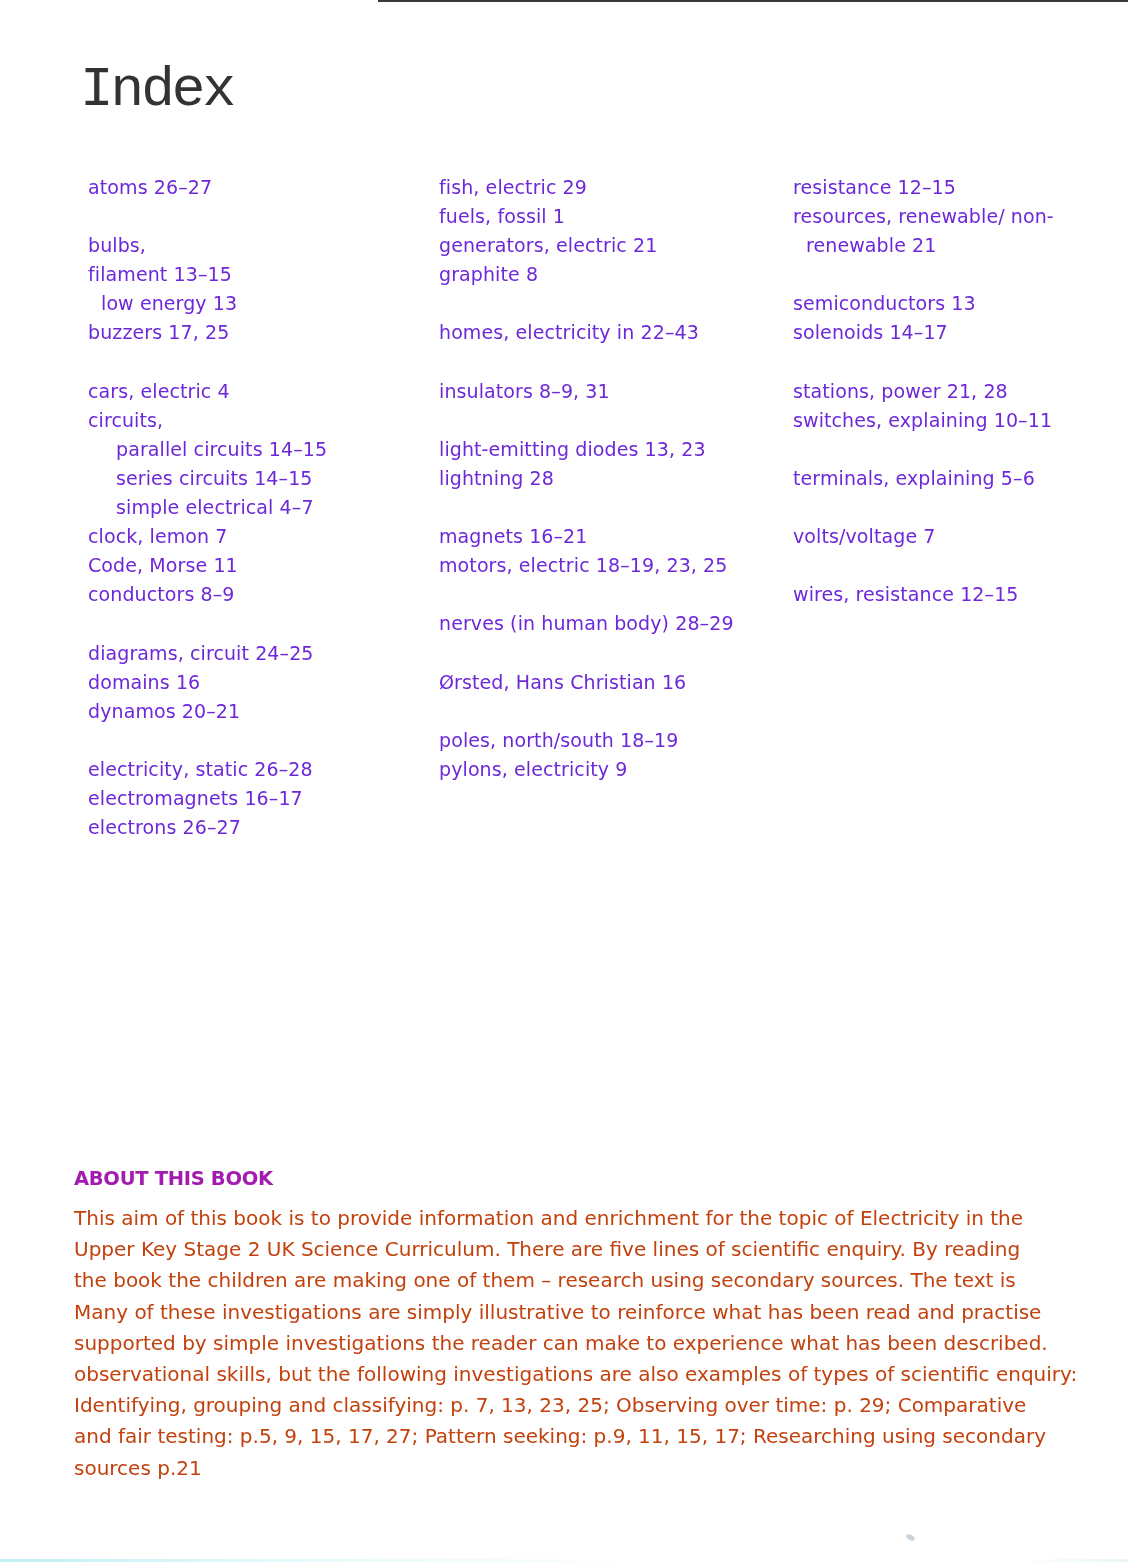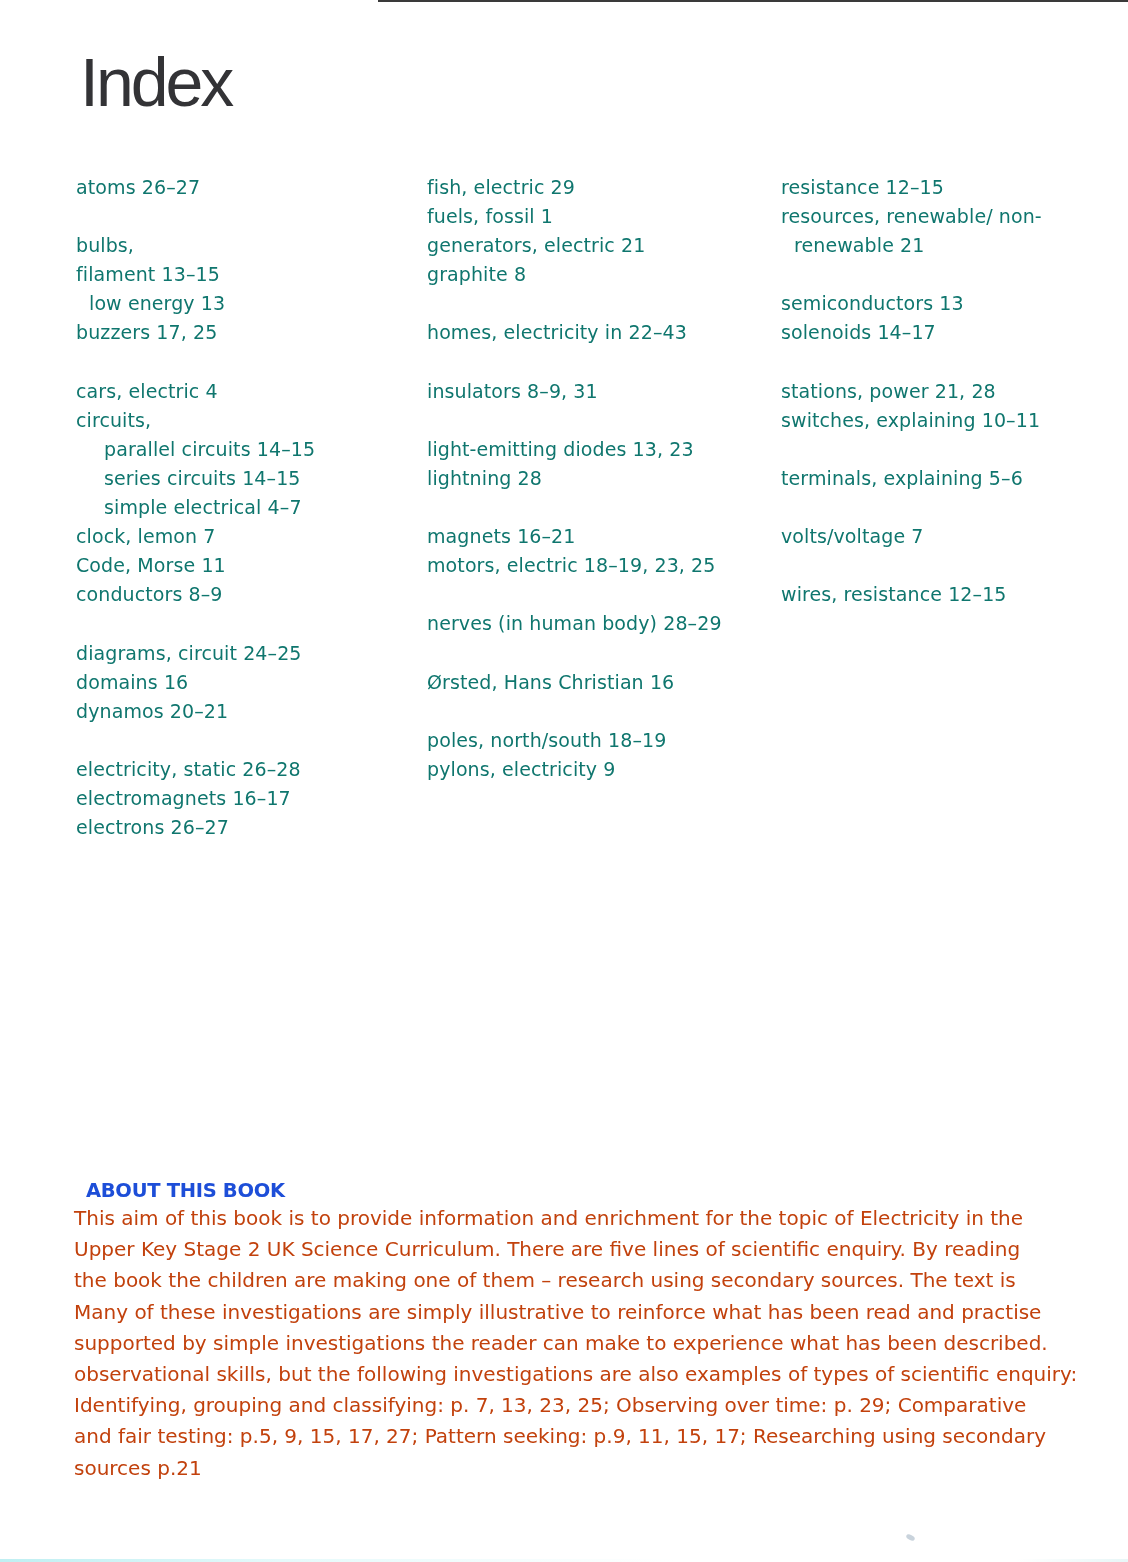--- a/index.html
+++ b/index.html
@@ -4,37 +4,37 @@
 <style>
   html, body { margin: 0; padding: 0; }
   body {
     width: 1128px; height: 1562px; background: #ffffff; position: relative; overflow: hidden;
     font-family: "DejaVu Sans", "Liberation Sans", sans-serif; color: #2a2a2e;
   }
   .top-rule { position: absolute; top: 0; left: 378px; width: 750px; height: 2px; background: #3a3a3a; }
   .bottom-tint { position: absolute; bottom: 0; left: 0; width: 1128px; height: 3px;
     background: linear-gradient(to right, #bfeff2 0%, #e6fafb 25%, #ffffff 60%, #ffffff 90%, #e8f6f7 100%); }
   .title {
-    position: absolute; left: 80px; top: 48px; margin: 0;
-    font-family: Liberation Sans, sans-serif; font-weight: 400; font-size: 68px;
+    position: absolute; left: 80px; top: 62px; margin: 0;
+    font-family: Liberation Mono, monospace; font-weight: 400; font-size: 56px;
     letter-spacing: -3px; color: #333336; line-height: 1;
   }
   .col { position: absolute; top: 173px; }
   .col.c1 { left: 76px; }
   .col.c2 { left: 427px; }
   .col.c3 { left: 781px; }
   .entry, .gap {
     display: block; font-size: 19px; line-height: 29.1px; height: 29.1px;
-    white-space: nowrap; letter-spacing: 0.1px; color: #0f766e;
+    white-space: nowrap; letter-spacing: 0.1px; color: #6d28d9; margin-left: 12px;
   }
   .entry.i1 { padding-left: 13px; }
   .entry.i2 { padding-left: 28px; }
   .about-heading {
-    position: absolute; left: 74px; top: 1167px; margin: 12px;
-    font-size: 19.5px; font-weight: 700; letter-spacing: -0.3px; color: #1d4ed8;
+    position: absolute; left: 74px; top: 1167px; margin: 0;
+    font-size: 19.5px; font-weight: 700; letter-spacing: -0.3px; color: #a21caf;
   }
   .about-body {
     position: absolute; left: 74px; top: 1203px; width: 1030px; margin: 0;
     font-size: 20px; line-height: 31.2px; color: #c2410c;
   }
   .about-line { display: block; white-space: nowrap; }
   .speck { position: absolute; left: 906px; top: 1535px; width: 9px; height: 5px;
     border-radius: 50%; background: #c9d3dc; transform: rotate(25deg); }
 </style>
 </head>

